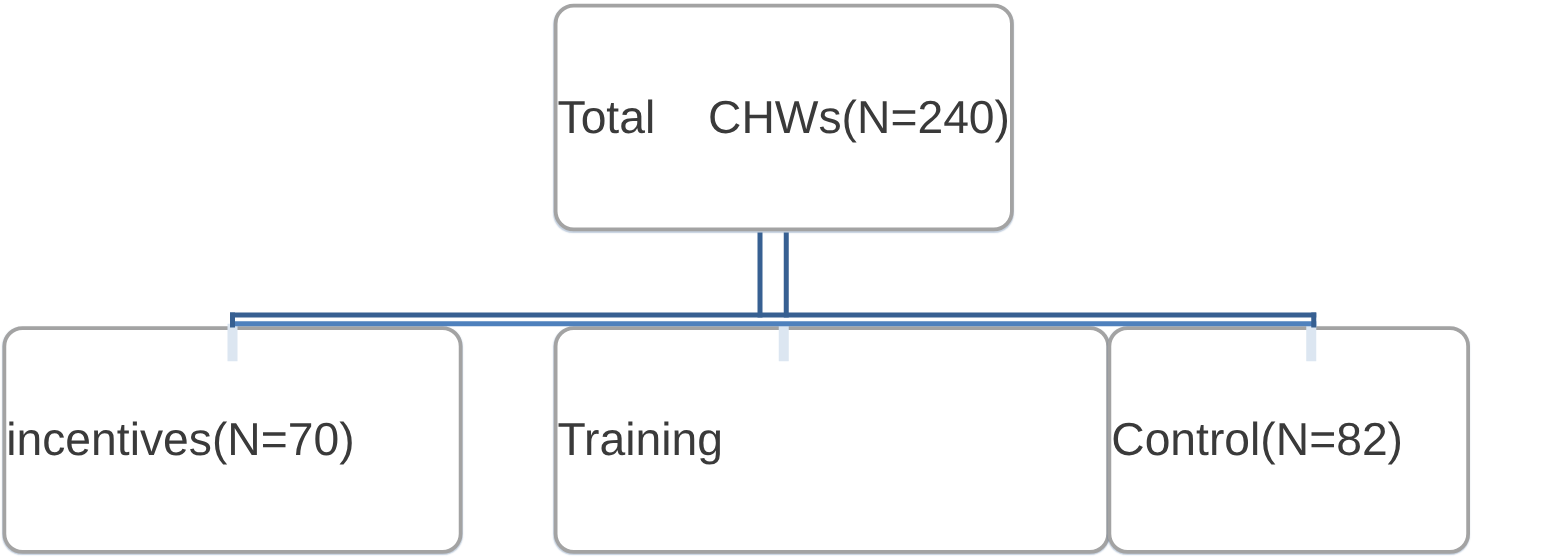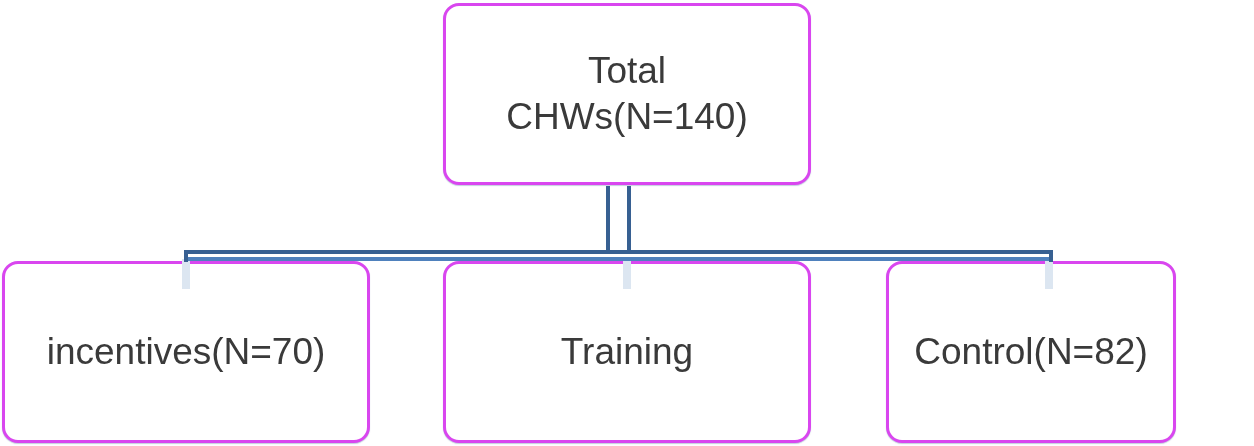--- a/index.html
+++ b/index.html
@@ -7,38 +7,38 @@
     position: relative;
     width: 1254px;
     height: 446px;
     background: #ffffff;
     font-family: "Liberation Sans", sans-serif;
     overflow: hidden;
   }
   .node {
     position: absolute;
     box-sizing: border-box;
-    border: 3px solid #d946ef;
+    border: 3px solid #a3a3a3;
     border-radius: 16px;
     background: #ffffff;
     display: flex;
-    flex-direction: column;
+    flex-direction: row;
     align-items: center;
-    justify-content: center;
+    justify-content: space-between;
     color: #3a3a3a;
     font-size: 37px;
     line-height: 46px;
     text-align: center;
     z-index: 1;
     box-shadow: 0 1px 1px rgba(55,96,146,0.30);
   }
   .node .tline { white-space: nowrap; }
   #node-root { left: 443px; top: 3px;   width: 368px; height: 182px; }
   #node-c1   { left: 2px;   top: 261px; width: 368px; height: 182px; }
-  #node-c2   { left: 443px; top: 261px; width: 368px; height: 182px; }
+  #node-c2   { left: 443px; top: 261px; width: 445px; height: 182px; }
   #node-c3   { left: 886px; top: 261px; width: 290px; height: 182px; }
 
   
   .conn-dark  { position: absolute; background: #376092; z-index: 4; }
   .conn-light { position: absolute; background: #4f81bd; z-index: 3; }
   .conn-stub  { position: absolute; background: #dce6f1; z-index: 2; }
 
   #trunk-left  { left: 606px;  top: 186px; width: 4px;   height: 68px; }
   #trunk-right { left: 627px;  top: 186px; width: 4px;   height: 68px; }
   #hbar-dark   { left: 184px;  top: 250px; width: 869px; height: 4px; }
@@ -49,21 +49,21 @@
   #stub-c2     { left: 623px;  top: 259px; width: 8px;   height: 30px; }
   #stub-c3     { left: 1045px; top: 259px; width: 8px;   height: 30px; }
 </style>
 </head>
 <body>
 
 <div class="canvas">
 
   <div class="node" id="node-root">
     <div class="tline">Total</div>
-    <div class="tline">CHWs(N=140)</div>
+    <div class="tline">CHWs(N=240)</div>
   </div>
 
   <div class="node" id="node-c1">
     <div class="tline">incentives(N=70)</div>
   </div>
 
   <div class="node" id="node-c2">
     <div class="tline">Training</div>
   </div>
 

